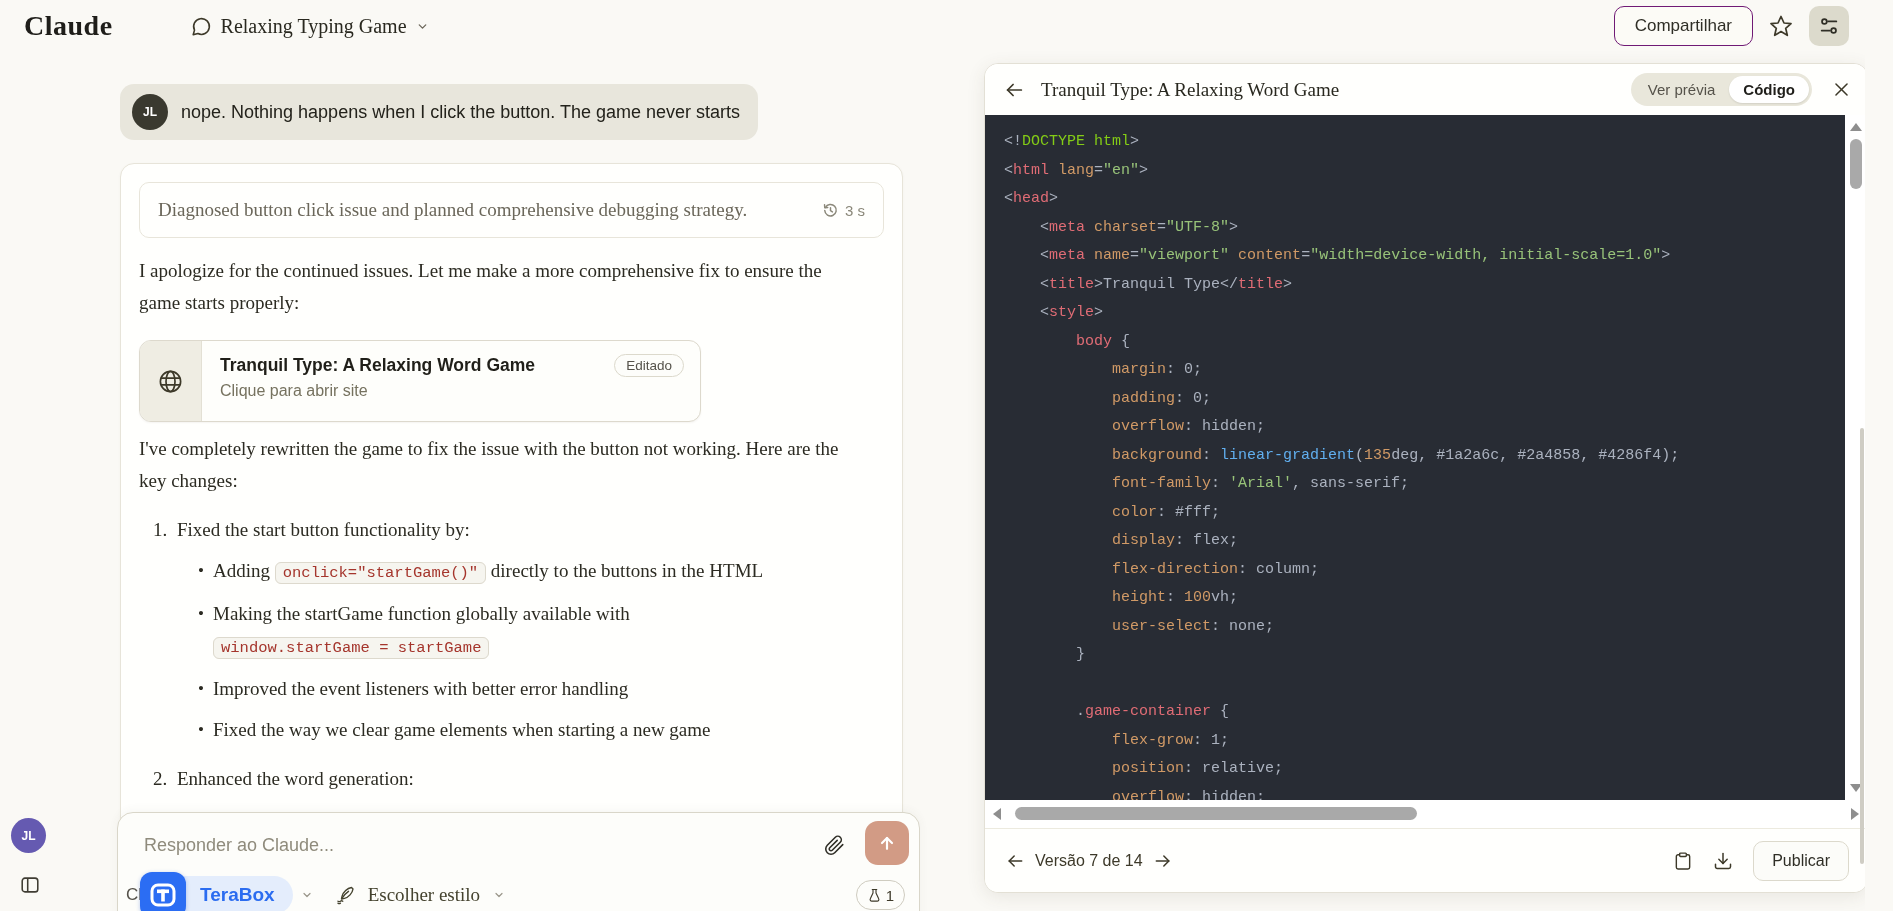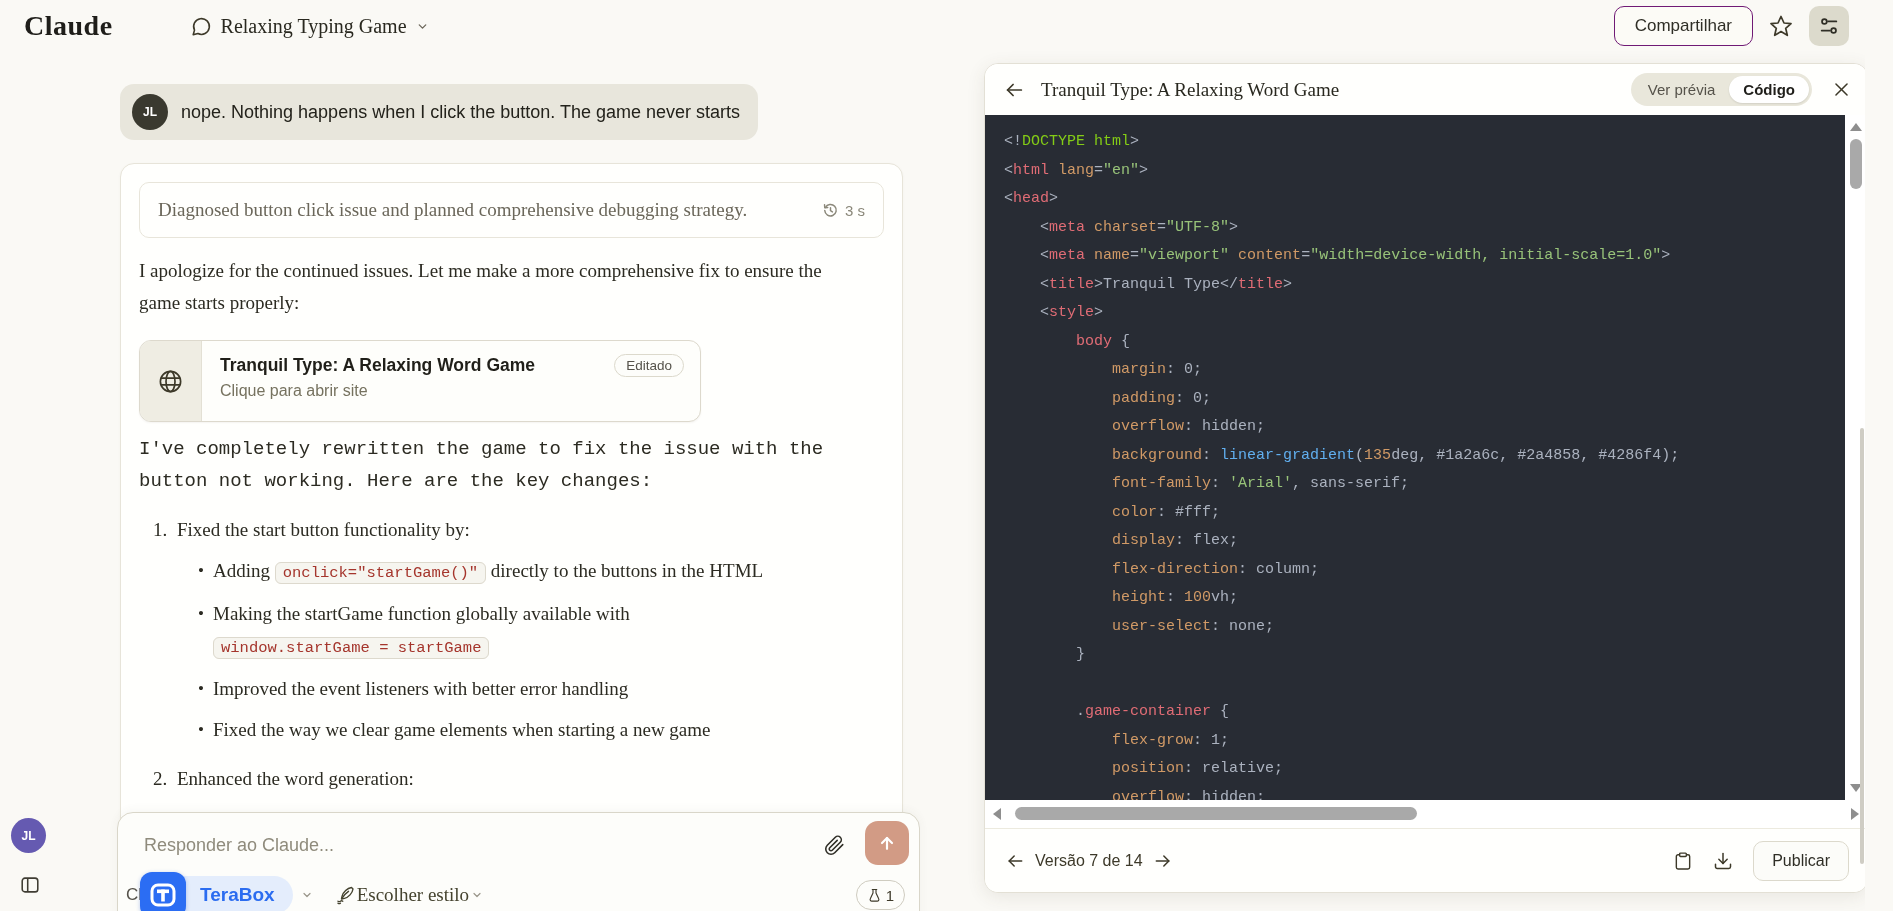--- a/index.html
+++ b/index.html
@@ -21,21 +21,21 @@
   .user-bubble { position:absolute; left:120px; top:84px; max-width:760px; background:#e8e6dc; border-radius:14px; padding:10px 18px 10px 12px; display:inline-flex; align-items:center; gap:13px; }
   .avatar-dark { width:36px; height:36px; border-radius:50%; background:#3a392f; color:#fff; font-size:12px; font-weight:700; display:flex; align-items:center; justify-content:center; flex:0 0 auto; }
   .user-msg-text { font-size:18px; color:#23221b; white-space:nowrap; }
 
   .response-card { position:absolute; left:120px; top:163px; width:783px; height:760px; background:#fffffd; border:1px solid #e7e4d9; border-radius:14px; padding:18px; overflow:hidden; box-shadow:0 1px 3px rgba(80,70,50,.04); }
   .thought-box { border:1px solid #e8e5da; border-radius:10px; height:56px; display:flex; align-items:center; padding:0 18px; cursor:pointer; }
   .thought-text { font-family:"Liberation Serif", serif; font-size:19px; color:#6b675a; }
   .thought-right { margin-left:auto; display:flex; align-items:center; gap:6px; color:#8b887a; font-size:15px; }
   .para { font-family:"Liberation Serif", serif; font-size:19px; line-height:32px; color:#2c2b22; max-width:712px; }
   .para.p1 { margin-top:17px; }
-  .para.p2 { margin-top:11px;font-family:Liberation Mono, monospace; }
+  .para.p2 { margin-top:11px; }
 
   .artifact-card { margin-top:21px; width:562px; height:82px; border:1px solid #ddd9cd; border-radius:12px; background:#fefefb; display:flex; overflow:hidden; cursor:pointer; box-shadow:0 1px 2px rgba(80,70,50,.06); }
   .artifact-left { width:62px; background:#efede3; border-right:1px solid #e3e0d4; display:flex; align-items:center; justify-content:center; flex:0 0 auto; }
   .artifact-body { flex:1; padding:13px 16px 0 18px; }
   .artifact-title-row { display:flex; align-items:center; }
   .artifact-title { font-size:17.5px; font-weight:700; color:#201f19; }
   .artifact-badge { margin-left:auto; border:1px solid #dcd9cc; background:#fdfdfa; border-radius:13px; padding:3px 11px; font-size:13.5px; color:#55524a; }
   .artifact-sub { margin-top:5px; font-size:16px; color:#76725f; }
 
   .changes-list { margin-top:14px; font-family:"Liberation Serif", serif; font-size:19px; line-height:32px; color:#2c2b22; }
@@ -52,21 +52,21 @@
   .composer-input { position:absolute; left:26px; top:22px; font-size:18px; color:#8f8b7c; cursor:text; }
   .paperclip-btn { position:absolute; right:74px; top:22px; cursor:pointer; }
   .send-btn { position:absolute; right:10px; top:8px; width:44px; height:44px; border-radius:13px; background:#d29b85; display:flex; align-items:center; justify-content:center; cursor:pointer; border:none; }
   .composer-row2 { position:absolute; left:0; right:0; top:58px; height:48px; display:flex; align-items:center; padding:0 14px 0 8px; }
   .model-partial { font-size:17px; color:#55524a; cursor:pointer; }
   .terabox-group { display:flex; align-items:center; margin-left:-2px; position:relative; cursor:pointer; }
   .terabox-logo { width:46px; height:46px; border-radius:12px; background:#2b6df3; display:flex; align-items:center; justify-content:center; position:relative; z-index:2; box-shadow:0 1px 4px rgba(30,80,200,.3); }
   .terabox-pill { height:38px; background:#e4edfc; border-radius:0 19px 19px 0; margin-left:-12px; padding:0 18px 0 26px; display:flex; align-items:center; z-index:1; }
   .terabox-label { color:#2b6cf0; font-weight:700; font-size:19px; }
   .chev { color:#9a968a; }
-  .style-group { display:flex; align-items:center; gap:2px; margin-left:22px; cursor:pointer; }
+  .style-group { display:flex; align-items:center; gap:13px; margin-left:22px; cursor:pointer; }
   .style-label { font-family:"Liberation Serif", serif; font-size:19px; color:#45432f; }
   .usage-pill { margin-left:auto; border:1px solid #cfccc0; border-radius:15px; height:30px; padding:0 10px; display:flex; align-items:center; gap:4px; font-size:15px; color:#3d3929; cursor:pointer; }
 
   .corner-avatar { position:absolute; left:11px; top:818px; width:35px; height:35px; border-radius:50%; background:#655ab1; color:#fff; font-size:12px; font-weight:700; display:flex; align-items:center; justify-content:center; cursor:pointer; }
   .sidebar-toggle { position:absolute; left:19px; top:874px; cursor:pointer; }
 
   
   .panel { position:absolute; left:984px; top:63px; width:884px; height:830px; background:#ffffff; border:1px solid #e3e0d5; border-radius:14px; box-shadow:0 4px 18px rgba(80,70,50,.10); display:flex; flex-direction:column; overflow:hidden; }
   .panel-header { height:51px; display:flex; align-items:center; padding:0 16px 0 18px; gap:16px; background:#fffffd; flex:0 0 auto; }
   .panel-title { font-family:"Liberation Serif", serif; font-size:19px; color:#29281f; flex:1; white-space:nowrap; overflow:hidden; }

